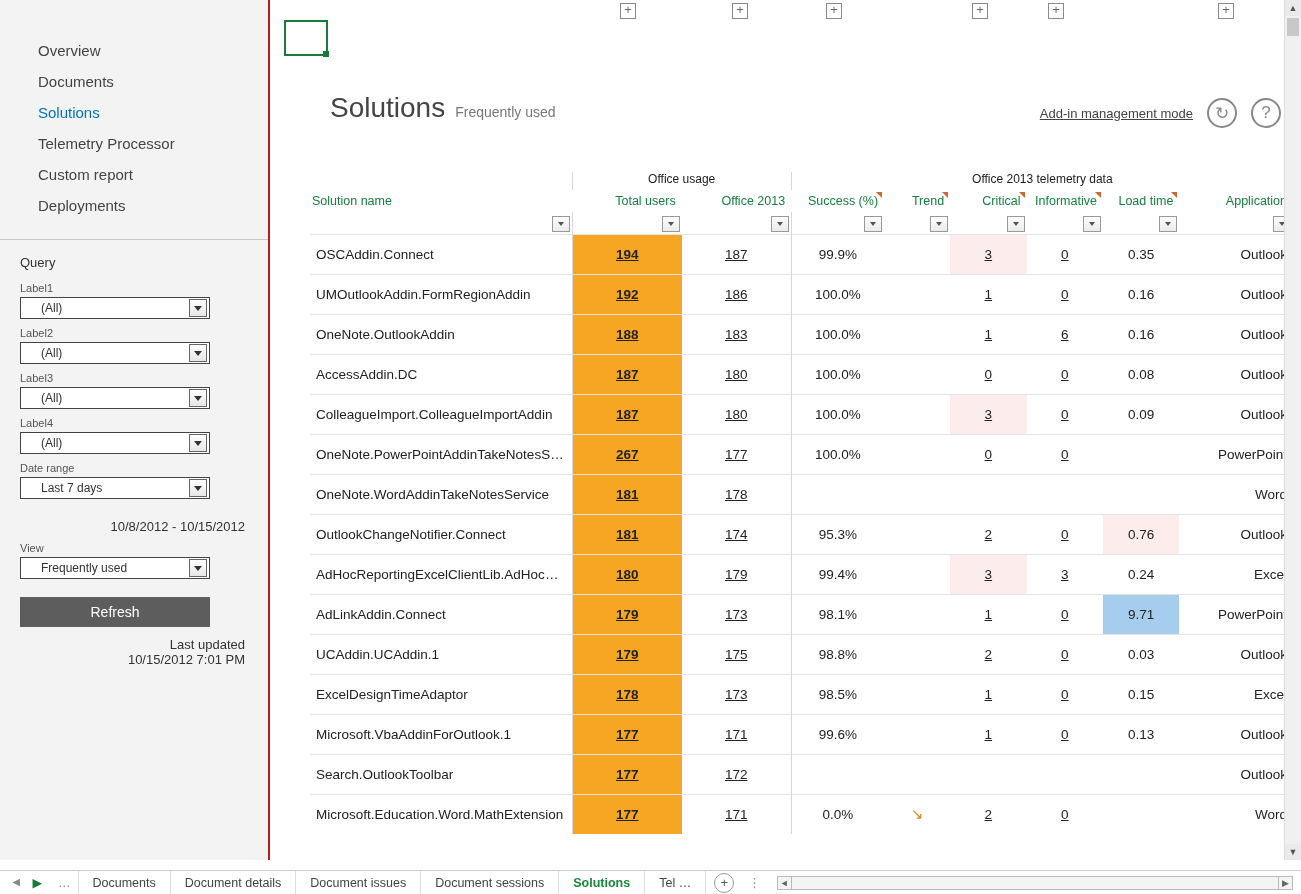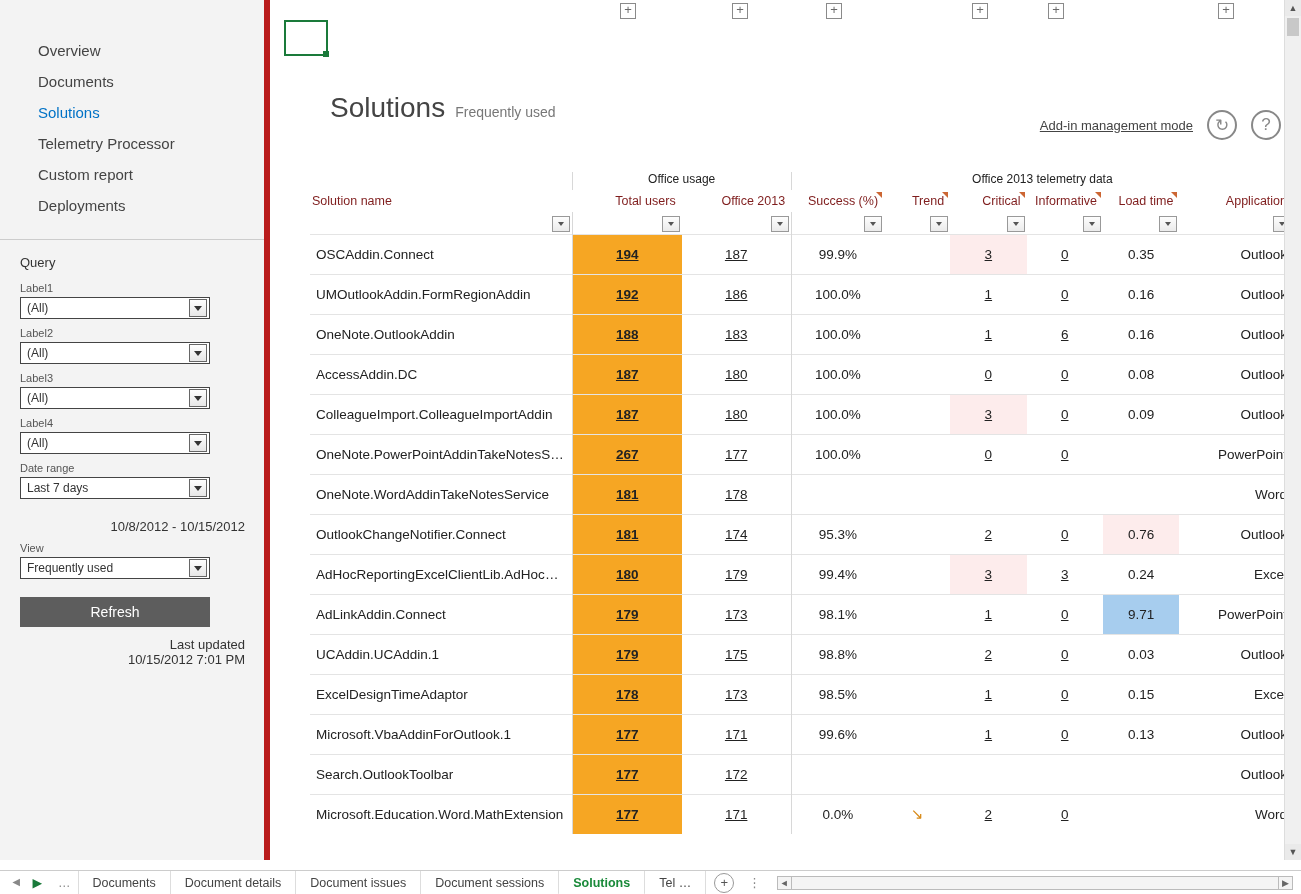--- a/index.html
+++ b/index.html
@@ -1,53 +1,53 @@
 <!DOCTYPE html>
 <html><head>
 <meta charset="utf-8">
 <style>
 * { box-sizing: border-box; margin: 0; padding: 0; }
 body { font-family: "Segoe UI", Arial, sans-serif; font-size: 13px; color: #222; background: #fff; overflow: hidden; width: 1301px; height: 894px; position: relative; }
 
 .app { display: flex; height: 860px; position: relative; }
 
 
-.sidebar { width: 270px; display: flex; flex-direction: column; border-right: 6px solid #b91c1c; }
+.sidebar { width: 270px; display: flex; flex-direction: column; border-right: 2px solid #b91c1c; }
 .nav { background: #f3f3f3; padding: 35px 0 18px 38px; border-bottom: 1px solid #ccc; }
 .nav-item { font-size: 15px; color: #444; padding: 7px 0; cursor: pointer; }
 .nav-item.active { color: #0072c6; }
 .query { background: #f3f3f3; flex: 1; padding: 15px 20px; font-size: 12px; color: #333; }
 .query h3 { font-size: 13px; font-weight: 400; margin-bottom: 12px; color: #333; }
 .field-label { font-size: 11px; color: #555; margin-top: 8px; margin-bottom: 3px; display: block; }
-.combo { width: 190px; height: 22px; border: 1px solid #444; background: #fff; display: flex; align-items: center; justify-content: space-between; padding: 0 2px 0 6px; font-size: 12px; }
+.combo { width: 190px; height: 22px; border: 1px solid #444; background: #fff; display: flex; align-items: center; justify-content: space-between; padding: 0 2px 0 20px; font-size: 12px; }
 .combo-btn { width: 18px; height: 18px; border: 1px solid #666; background: linear-gradient(#fefefe,#e6e6e6); display: flex; align-items: center; justify-content: center; }
 .tri-down { width: 0; height: 0; border-left: 4px solid transparent; border-right: 4px solid transparent; border-top: 5px solid #333; }
 .daterange-text { text-align: right; width: 225px; font-size: 13px; color: #333; margin-top: 20px; }
 .refresh-btn { width: 190px; height: 30px; background: #5d5d5d; color: #fff; border: none; font-size: 14px; margin-top: 18px; cursor: pointer; }
 .last-updated { text-align: right; width: 225px; margin-top: 10px; font-size: 13px; color: #333; }
 .last-updated-time { font-size: 13px; }
 
 
 .main { flex: 1; position: relative; background: #fff; }
 .expanders { height: 22px; position: relative; }
 .exp { position: absolute; top: 3px; width: 16px; height: 16px; border: 1px solid #8a8a8a; color: #6a6a6a; font-size: 13px; line-height: 12px; text-align: center; background: #fff; cursor: pointer; }
 .cell-cursor { position: absolute; left: 14px; top: 20px; width: 44px; height: 36px; border: 2px solid #1a7a3a; background: #fff; }
 .cell-cursor::after { content: ""; position: absolute; right: -3px; bottom: -3px; width: 6px; height: 6px; background: #1a7a3a; }
 .title-row { position: absolute; top: 92px; left: 60px; display: flex; align-items: baseline; gap: 10px; }
 .title-row h1 { font-size: 28px; font-weight: 300; color: #444; }
 .title-row .sub { font-size: 14px; color: #777; }
-.actions { position: absolute; top: 110px; right: 20px; display: flex; align-items: center; gap: 14px; }
+.actions { position: absolute; top: 98px; right: 20px; display: flex; align-items: center; gap: 14px; }
 .link-mode { font-size: 13px; color: #444; text-decoration: underline; cursor: pointer; }
 .circ { width: 30px; height: 30px; border: 2px solid #888; border-radius: 50%; display: flex; align-items: center; justify-content: center; color: #888; font-size: 17px; cursor: pointer; }
 
 
 .tbl-wrap { position: absolute; top: 172px; left: 40px; right: 8px; bottom: 6px; overflow: hidden; }
 table { border-collapse: collapse; width: 100%; table-layout: fixed; }
 .grp-row td { font-size: 12px; padding-bottom: 4px; text-align: center; }
-.hdr td { font-size: 12.5px; color: #7f1d1d; text-align: right; padding: 4px 6px 4px 2px; vertical-align: top; position: relative; }
+.hdr td { font-size: 12.5px; color: #15803d; text-align: right; padding: 4px 6px 4px 2px; vertical-align: top; position: relative; }
 .hdr td.left { text-align: left; }
 .filter-row td { padding: 0 2px; text-align: right; height: 22px; }
 .fbtn { width: 18px; height: 16px; border: 1px solid #999; background: linear-gradient(#fdfdfd,#ebebeb); display: inline-flex; align-items: center; justify-content: center; }
 .tri-tiny { width: 0; height: 0; border-left: 3px solid transparent; border-right: 3px solid transparent; border-top: 4px solid #555; }
 .note-tri { position: absolute; top: 2px; right: 2px; width: 0; height: 0; border-left: 6px solid transparent; border-top: 6px solid #c63; }
 tbody tr { height: 40px; border-top: 1px solid #e4e4e4; }
 tbody td { font-size: 13.5px; padding: 0 6px; text-align: right; white-space: nowrap; overflow: hidden; text-overflow: ellipsis; }
 tbody td.left { text-align: left; }
 tbody td.center { text-align: center; }
 .u { text-decoration: underline; }

